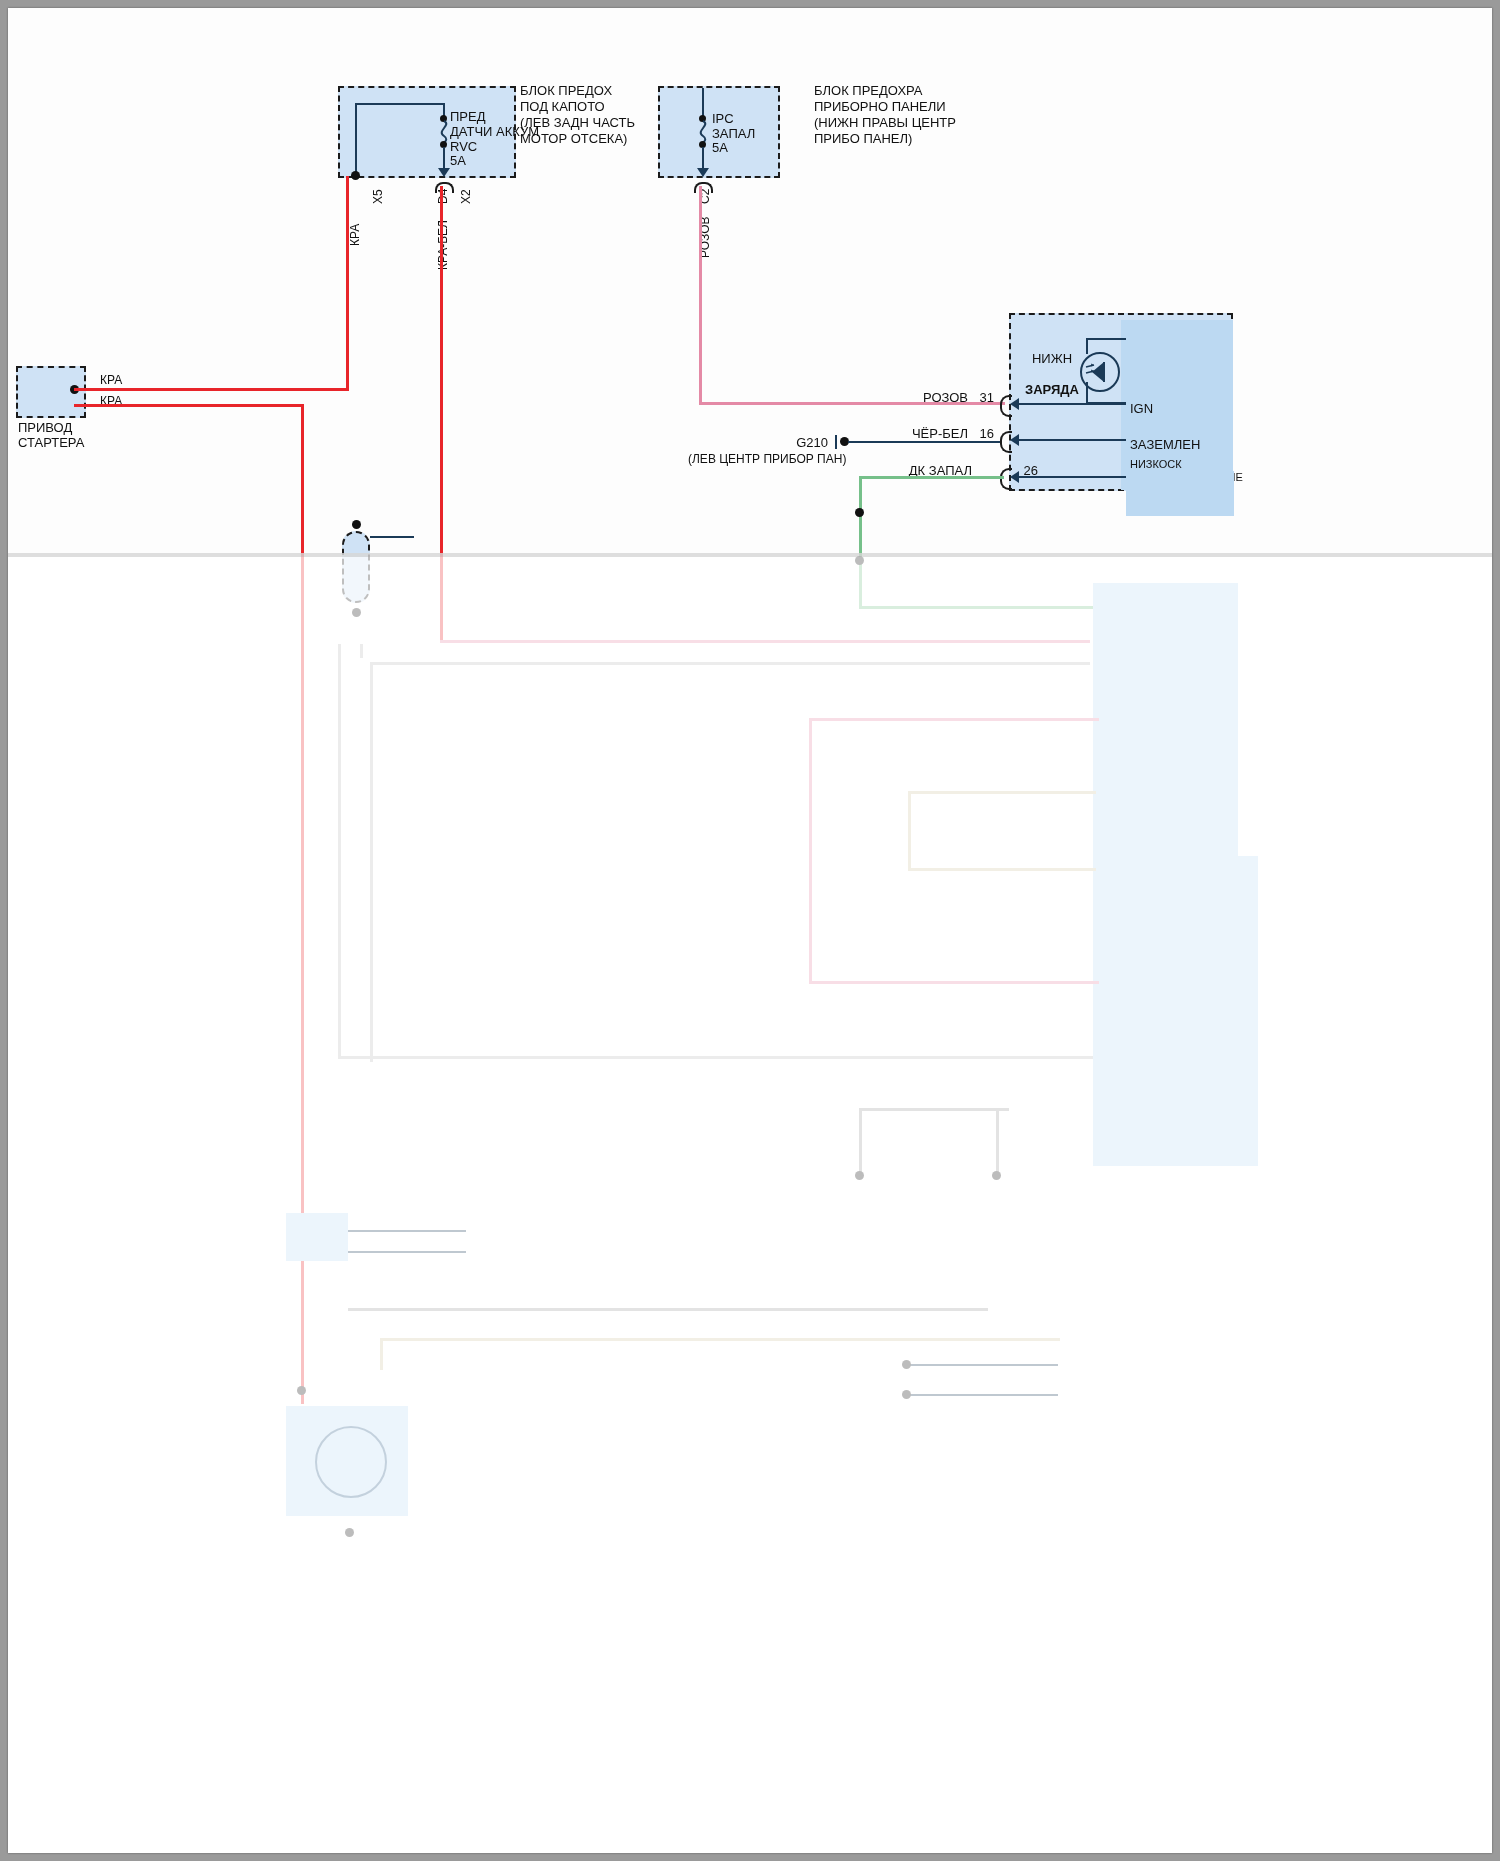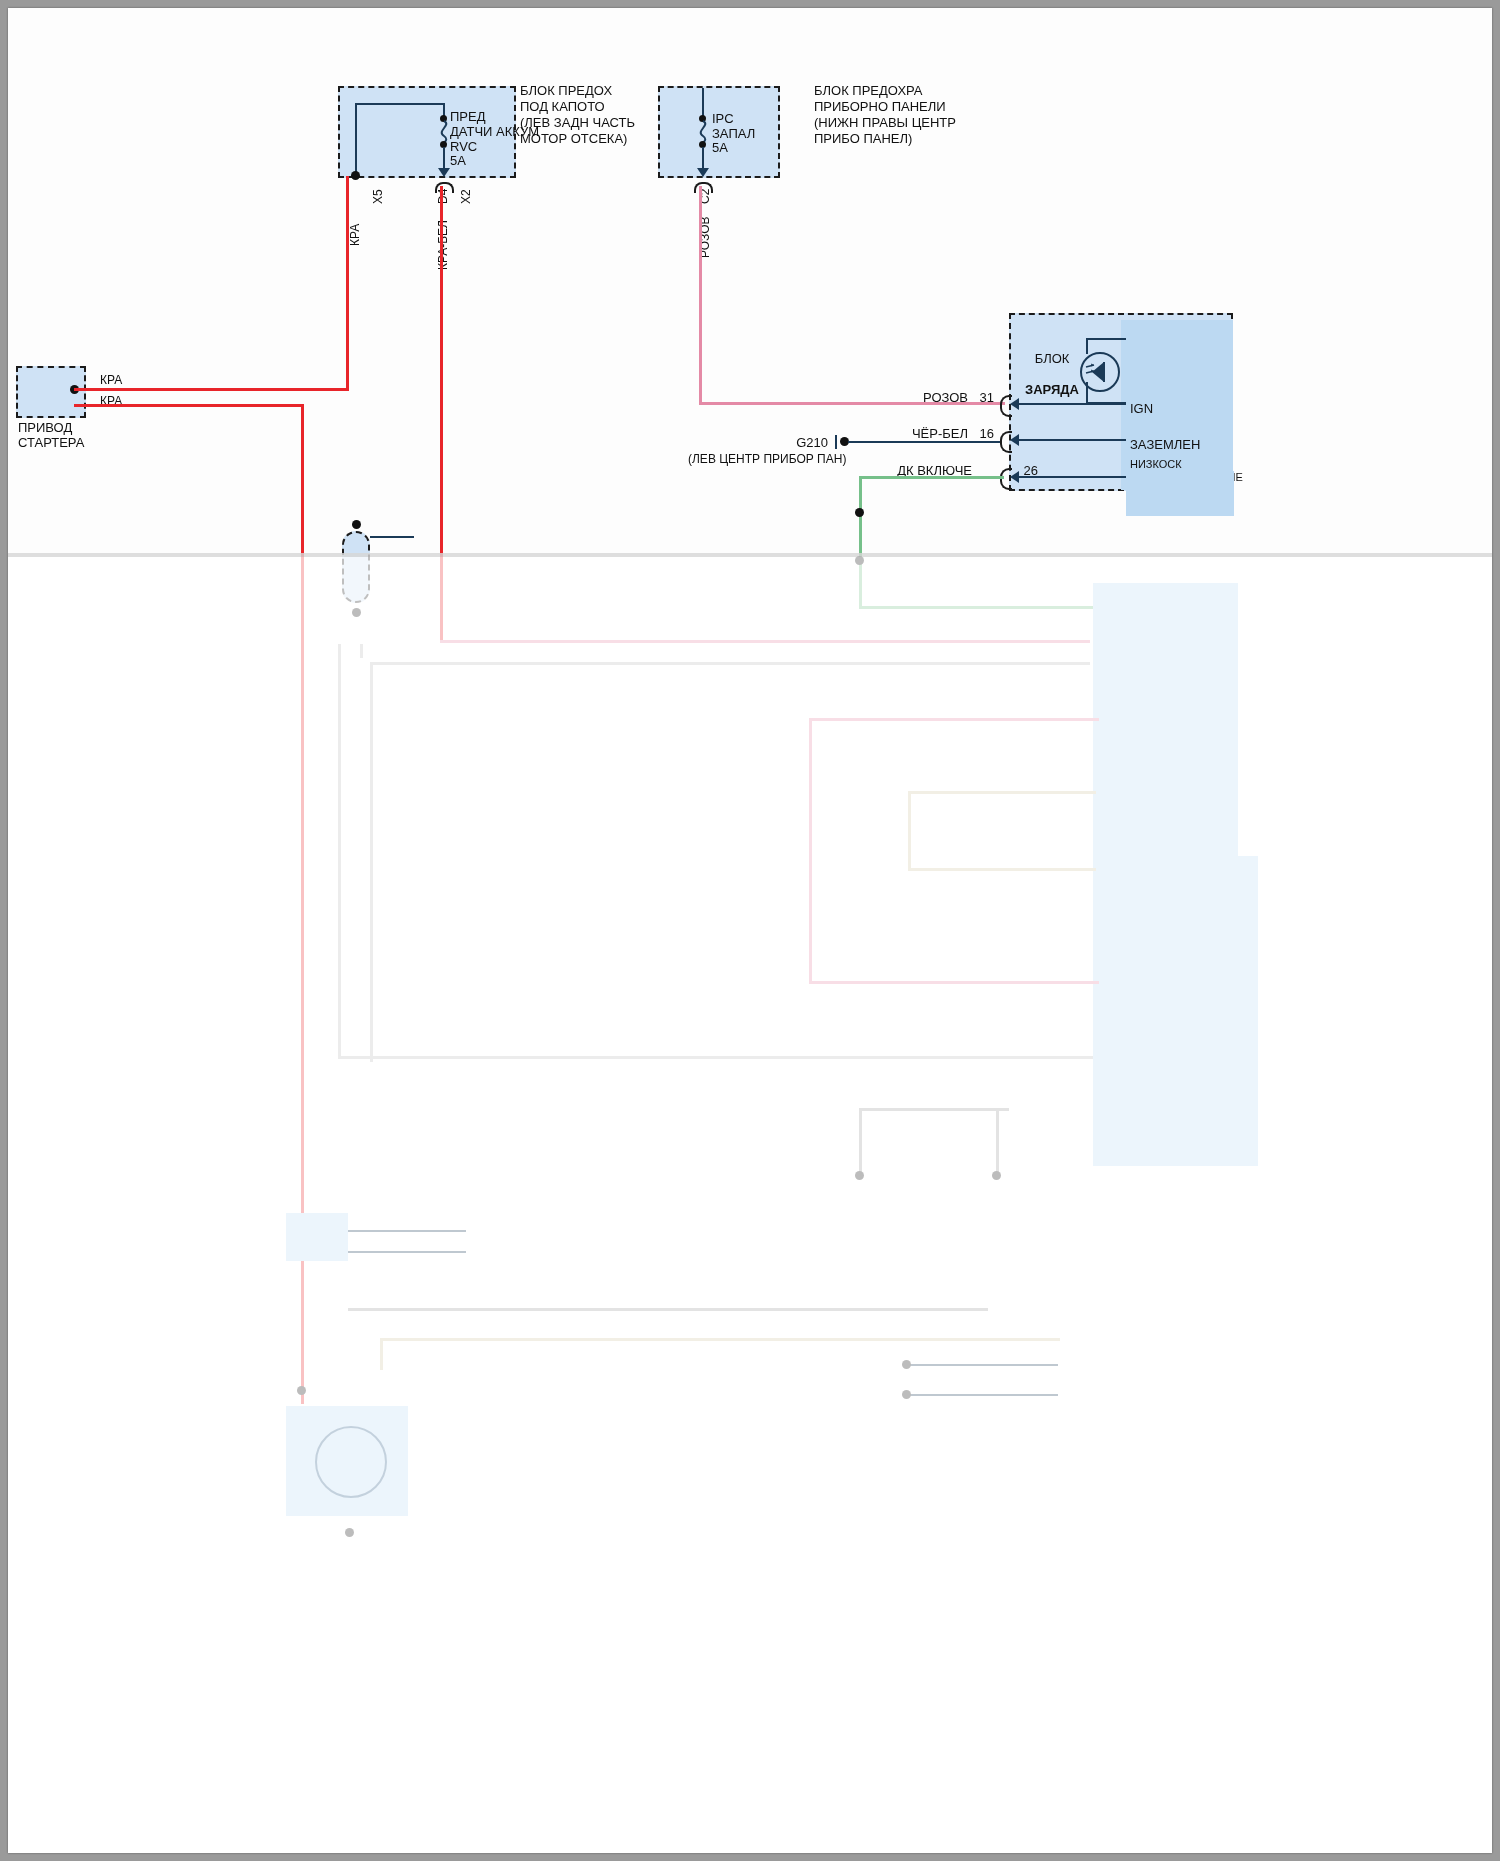--- a/index.html
+++ b/index.html
@@ -181,21 +181,21 @@
 
     <div class="wire red v" style="left:432px;top:178px;height:455px;"></div>
     <div class="wire pink h" style="left:432px;top:632px;width:650px;"></div>
 
     <div class="wire pink v" style="left:691px;top:178px;height:218px;"></div>
     <div class="wire pink h" style="left:691px;top:394px;width:306px;"></div>
 
     <div class="module" style="left:1001px;top:305px;width:224px;height:178px;"></div>
     <div class="module solidfill" style="left:1113px;top:312px;width:112px;height:170px;"></div>
 
-    <div class="txt c" style="left:1014px;top:343px;width:60px;">БЛОК</div>
+    <div class="txt c" style="left:1014px;top:343px;width:60px;">НИЖН</div>
     <div class="txt c" style="left:1012px;top:374px;width:64px;font-weight:bold;">ЗАРЯДА</div>
     <svg width="52" height="52" style="position:absolute;left:1066px;top:338px;">
       <circle cx="26" cy="26" r="19" stroke="#1b3a57" stroke-width="2" fill="none"></circle>
       <path d="M30,16 L30,36 L18,26 Z" fill="#1b3a57"></path>
       <line x1="30" y1="16" x2="30" y2="36" stroke="#1b3a57" stroke-width="2"></line>
       <line x1="12" y1="21" x2="20" y2="19" stroke="#1b3a57" stroke-width="1.6"></line>
       <line x1="12" y1="27" x2="20" y2="25" stroke="#1b3a57" stroke-width="1.6"></line>
       <polygon points="20,19 17,17.5 17.5,20.5" fill="#1b3a57"></polygon>
       <polygon points="20,25 17,23.5 17.5,26.5" fill="#1b3a57"></polygon>
     </svg>
@@ -212,21 +212,21 @@
     <div class="wire h" style="left:1010px;top:395px;width:108px;"></div>
     <div class="txt" style="left:1122px;top:393px;">IGN</div>
 
     <div class="txt r" style="left:880px;top:418px;width:80px;">ЧЁР-БЕЛ</div>
     <div class="txt r" style="left:964px;top:418px;width:22px;">16</div>
     <div class="conn" style="left:992px;top:423px;"></div>
     <div class="arrow-l" style="left:1002px;top:426px;"></div>
     <div class="wire h" style="left:1010px;top:431px;width:108px;"></div>
     <div class="txt" style="left:1122px;top:429px;">ЗАЗЕМЛЕН</div>
 
-    <div class="txt r" style="left:872px;top:455px;width:92px;">ДК ВКЛЮЧЕ</div>
+    <div class="txt r" style="left:872px;top:455px;width:92px;">ДК ЗАПАЛ</div>
     <div class="txt r" style="left:1008px;top:455px;width:22px;">26</div>
     <div class="conn" style="left:992px;top:460px;"></div>
     <div class="arrow-l" style="left:1002px;top:463px;"></div>
     <div class="wire h" style="left:1010px;top:468px;width:108px;"></div>
     <div class="txt xs" style="left:1122px;top:450px;line-height:13px;">НИЗКОСК
 ПОСЛЕДОВ ДАННЫЕ</div>
 
     <div class="txt r" style="left:760px;top:427px;width:60px;">G210</div>
     <div class="wire v" style="left:827px;top:427px;height:14px;"></div>
     <div class="dot" style="left:832px;top:429px;"></div>

